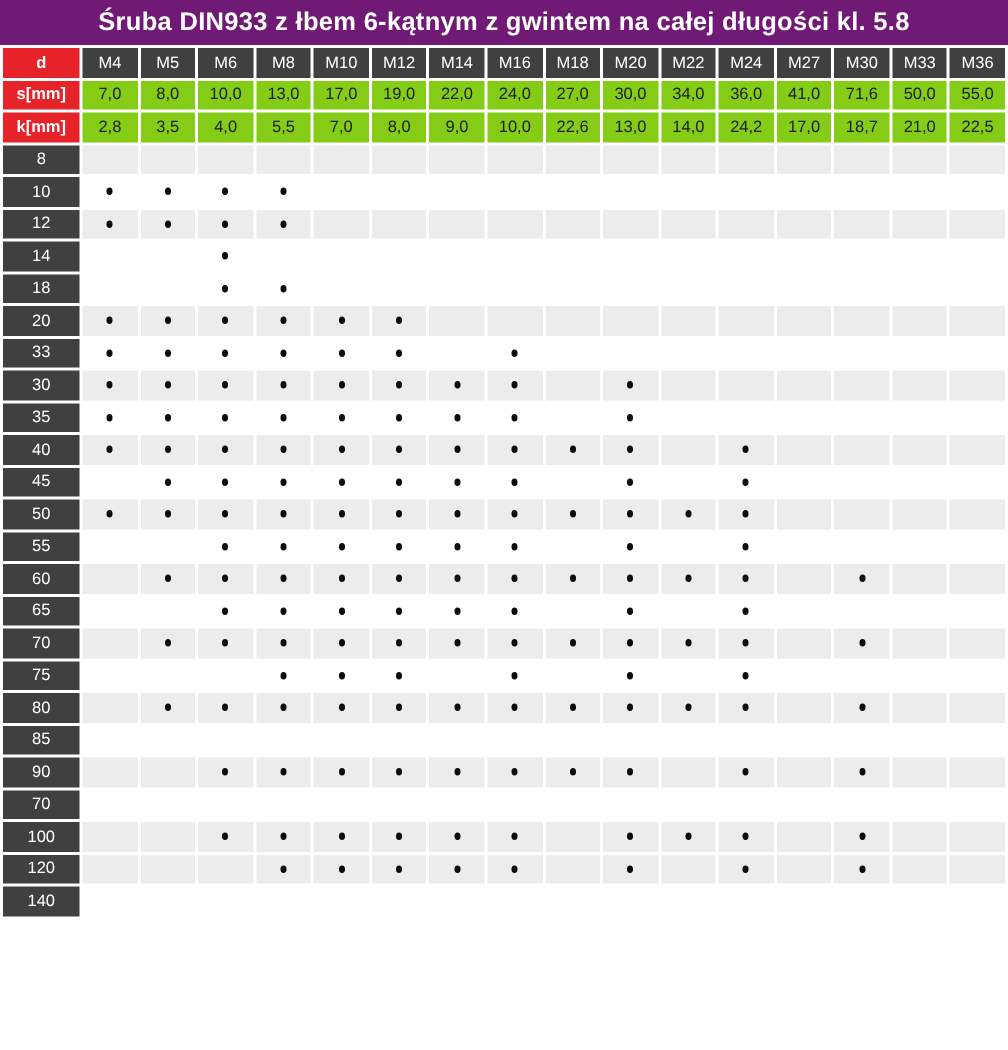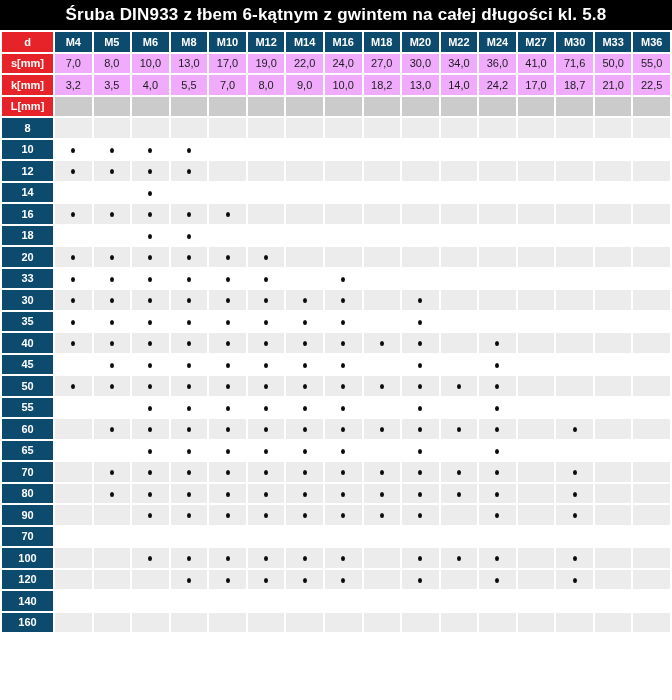--- a/index.html
+++ b/index.html
@@ -3,36 +3,36 @@
 <meta charset="utf-8">
 <style>
   html,body{margin:0;padding:0;}
   body{
     width:672px;height:700px;background:#ffffff;
     font-family:"Liberation Sans", sans-serif;
     -webkit-font-smoothing:antialiased;
   }
   .page{width:672px;height:700px;overflow:hidden;background:#ffffff;}
   .title-bar{
-    height:30px;line-height:30px;background:#000000;color:#ffffff;
+    height:30px;line-height:30px;background:#701a75;color:#ffffff;
     text-align:center;font-size:17px;font-weight:bold;letter-spacing:.2px;
     white-space:nowrap;
   }
   table.size-table{
     width:672px;border-collapse:separate;border-spacing:2px;
     table-layout:fixed;background:#ffffff;
   }
   col.label-col{width:51px;}
   td{
     height:19.5px;padding:0;text-align:center;vertical-align:middle;
     font-size:11px;overflow:hidden;white-space:nowrap;
   }
-  td.hdr{background:#0c4a6e;color:#ffffff;font-weight:bold;}
+  td.hdr{background:#404040;color:#ffffff;font-weight:normal;}
   td.red{background:#e62329;color:#ffffff;font-weight:bold;}
-  td.val{background:#f0abfc;color:#1c1c1c;}
+  td.val{background:#84cc16;color:#1c1c1c;}
   td.lrow{background:#cbcbcb;}
   td.even{background:#ececec;}
   td.odd{background:#ffffff;}
   .dot{
     display:inline-block;width:4px;height:5px;border-radius:50%;
     background:#0b0b0b;vertical-align:middle;
   }
 </style>
 </head>
 <body>
@@ -93,57 +93,38 @@
           <td class="val">30,0</td>
           <td class="val">34,0</td>
           <td class="val">36,0</td>
           <td class="val">41,0</td>
           <td class="val">71,6</td>
           <td class="val">50,0</td>
           <td class="val">55,0</td>
         </tr>
         <tr>
           <td class="red">k[mm]</td>
-          <td class="val">3,2</td>
+          <td class="val">2,8</td>
           <td class="val">3,5</td>
           <td class="val">4,0</td>
           <td class="val">5,5</td>
           <td class="val">7,0</td>
           <td class="val">8,0</td>
           <td class="val">9,0</td>
           <td class="val">10,0</td>
-          <td class="val">18,2</td>
+          <td class="val">22,6</td>
           <td class="val">13,0</td>
           <td class="val">14,0</td>
           <td class="val">24,2</td>
           <td class="val">17,0</td>
           <td class="val">18,7</td>
           <td class="val">21,0</td>
           <td class="val">22,5</td>
         </tr>
         <tr>
-          <td class="red">L[mm]</td>
-          <td class="lrow"></td>
-          <td class="lrow"></td>
-          <td class="lrow"></td>
-          <td class="lrow"></td>
-          <td class="lrow"></td>
-          <td class="lrow"></td>
-          <td class="lrow"></td>
-          <td class="lrow"></td>
-          <td class="lrow"></td>
-          <td class="lrow"></td>
-          <td class="lrow"></td>
-          <td class="lrow"></td>
-          <td class="lrow"></td>
-          <td class="lrow"></td>
-          <td class="lrow"></td>
-          <td class="lrow"></td>
-        </tr>
-        <tr>
           <td class="hdr">8</td>
           <td class="even"></td>
           <td class="even"></td>
           <td class="even"></td>
           <td class="even"></td>
           <td class="even"></td>
           <td class="even"></td>
           <td class="even"></td>
           <td class="even"></td>
           <td class="even"></td>
@@ -206,39 +187,20 @@
           <td class="odd"></td>
           <td class="odd"></td>
           <td class="odd"></td>
           <td class="odd"></td>
           <td class="odd"></td>
           <td class="odd"></td>
           <td class="odd"></td>
           <td class="odd"></td>
         </tr>
         <tr>
-          <td class="hdr">16</td>
-          <td class="even"><span class="dot"></span></td>
-          <td class="even"><span class="dot"></span></td>
-          <td class="even"><span class="dot"></span></td>
-          <td class="even"><span class="dot"></span></td>
-          <td class="even"><span class="dot"></span></td>
-          <td class="even"></td>
-          <td class="even"></td>
-          <td class="even"></td>
-          <td class="even"></td>
-          <td class="even"></td>
-          <td class="even"></td>
-          <td class="even"></td>
-          <td class="even"></td>
-          <td class="even"></td>
-          <td class="even"></td>
-          <td class="even"></td>
-        </tr>
-        <tr>
           <td class="hdr">18</td>
           <td class="odd"></td>
           <td class="odd"></td>
           <td class="odd"><span class="dot"></span></td>
           <td class="odd"><span class="dot"></span></td>
           <td class="odd"></td>
           <td class="odd"></td>
           <td class="odd"></td>
           <td class="odd"></td>
           <td class="odd"></td>
@@ -453,39 +415,77 @@
           <td class="even"><span class="dot"></span></td>
           <td class="even"><span class="dot"></span></td>
           <td class="even"><span class="dot"></span></td>
           <td class="even"><span class="dot"></span></td>
           <td class="even"></td>
           <td class="even"><span class="dot"></span></td>
           <td class="even"></td>
           <td class="even"></td>
         </tr>
         <tr>
+          <td class="hdr">75</td>
+          <td class="odd"></td>
+          <td class="odd"></td>
+          <td class="odd"></td>
+          <td class="odd"><span class="dot"></span></td>
+          <td class="odd"><span class="dot"></span></td>
+          <td class="odd"><span class="dot"></span></td>
+          <td class="odd"></td>
+          <td class="odd"><span class="dot"></span></td>
+          <td class="odd"></td>
+          <td class="odd"><span class="dot"></span></td>
+          <td class="odd"></td>
+          <td class="odd"><span class="dot"></span></td>
+          <td class="odd"></td>
+          <td class="odd"></td>
+          <td class="odd"></td>
+          <td class="odd"></td>
+        </tr>
+        <tr>
           <td class="hdr">80</td>
           <td class="even"></td>
           <td class="even"><span class="dot"></span></td>
           <td class="even"><span class="dot"></span></td>
           <td class="even"><span class="dot"></span></td>
           <td class="even"><span class="dot"></span></td>
           <td class="even"><span class="dot"></span></td>
           <td class="even"><span class="dot"></span></td>
           <td class="even"><span class="dot"></span></td>
           <td class="even"><span class="dot"></span></td>
           <td class="even"><span class="dot"></span></td>
           <td class="even"><span class="dot"></span></td>
           <td class="even"><span class="dot"></span></td>
           <td class="even"></td>
           <td class="even"><span class="dot"></span></td>
           <td class="even"></td>
           <td class="even"></td>
         </tr>
         <tr>
+          <td class="hdr">85</td>
+          <td class="odd"></td>
+          <td class="odd"></td>
+          <td class="odd"></td>
+          <td class="odd"></td>
+          <td class="odd"></td>
+          <td class="odd"></td>
+          <td class="odd"></td>
+          <td class="odd"></td>
+          <td class="odd"></td>
+          <td class="odd"></td>
+          <td class="odd"></td>
+          <td class="odd"></td>
+          <td class="odd"></td>
+          <td class="odd"></td>
+          <td class="odd"></td>
+          <td class="odd"></td>
+        </tr>
+        <tr>
           <td class="hdr">90</td>
           <td class="even"></td>
           <td class="even"></td>
           <td class="even"><span class="dot"></span></td>
           <td class="even"><span class="dot"></span></td>
           <td class="even"><span class="dot"></span></td>
           <td class="even"><span class="dot"></span></td>
           <td class="even"><span class="dot"></span></td>
           <td class="even"><span class="dot"></span></td>
           <td class="even"><span class="dot"></span></td>
@@ -565,35 +565,16 @@
           <td class="odd"></td>
           <td class="odd"></td>
           <td class="odd"></td>
           <td class="odd"></td>
           <td class="odd"></td>
           <td class="odd"></td>
           <td class="odd"></td>
           <td class="odd"></td>
           <td class="odd"></td>
           <td class="odd"></td>
-        </tr>
-        <tr>
-          <td class="hdr">160</td>
-          <td class="even"></td>
-          <td class="even"></td>
-          <td class="even"></td>
-          <td class="even"></td>
-          <td class="even"></td>
-          <td class="even"></td>
-          <td class="even"></td>
-          <td class="even"></td>
-          <td class="even"></td>
-          <td class="even"></td>
-          <td class="even"></td>
-          <td class="even"></td>
-          <td class="even"></td>
-          <td class="even"></td>
-          <td class="even"></td>
-          <td class="even"></td>
         </tr>
       </tbody>
   </table>
 </div>
 
 </body></html>

